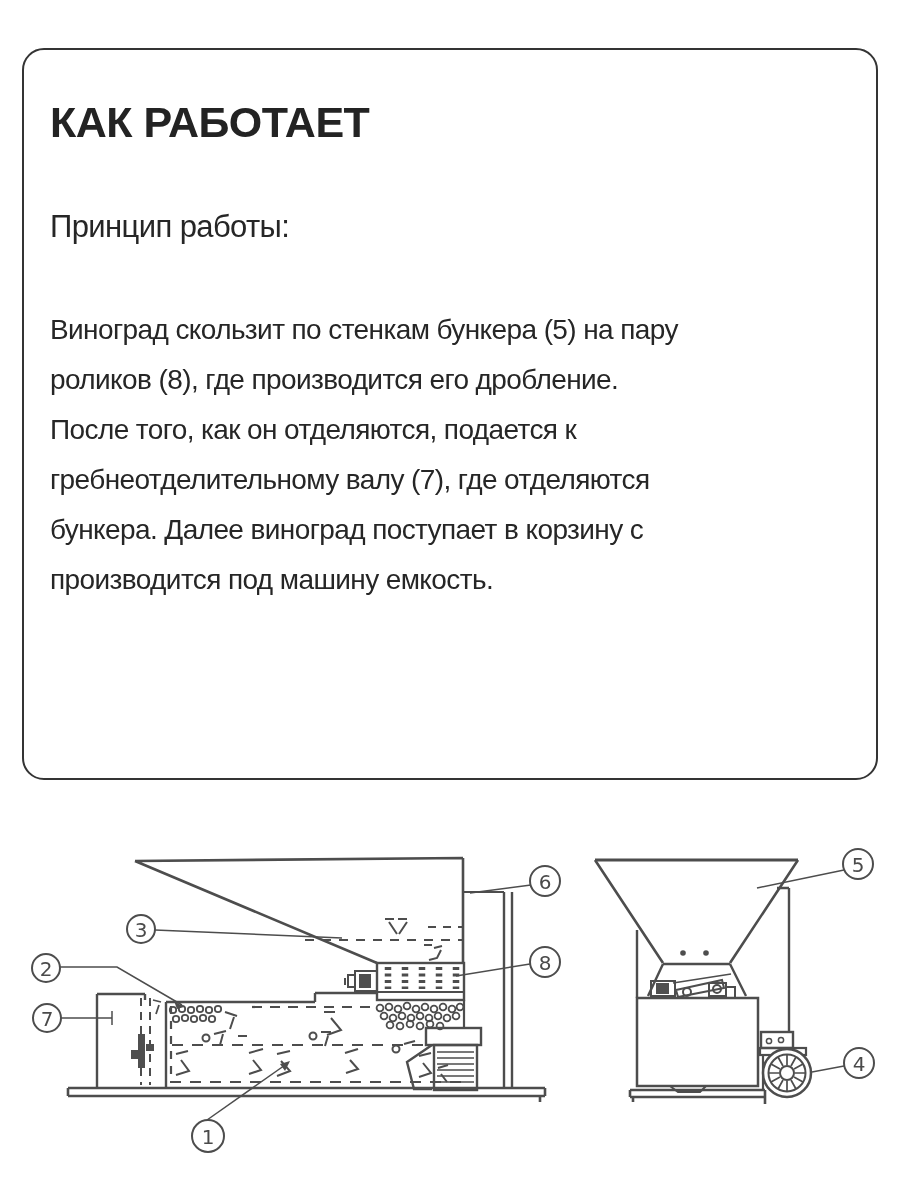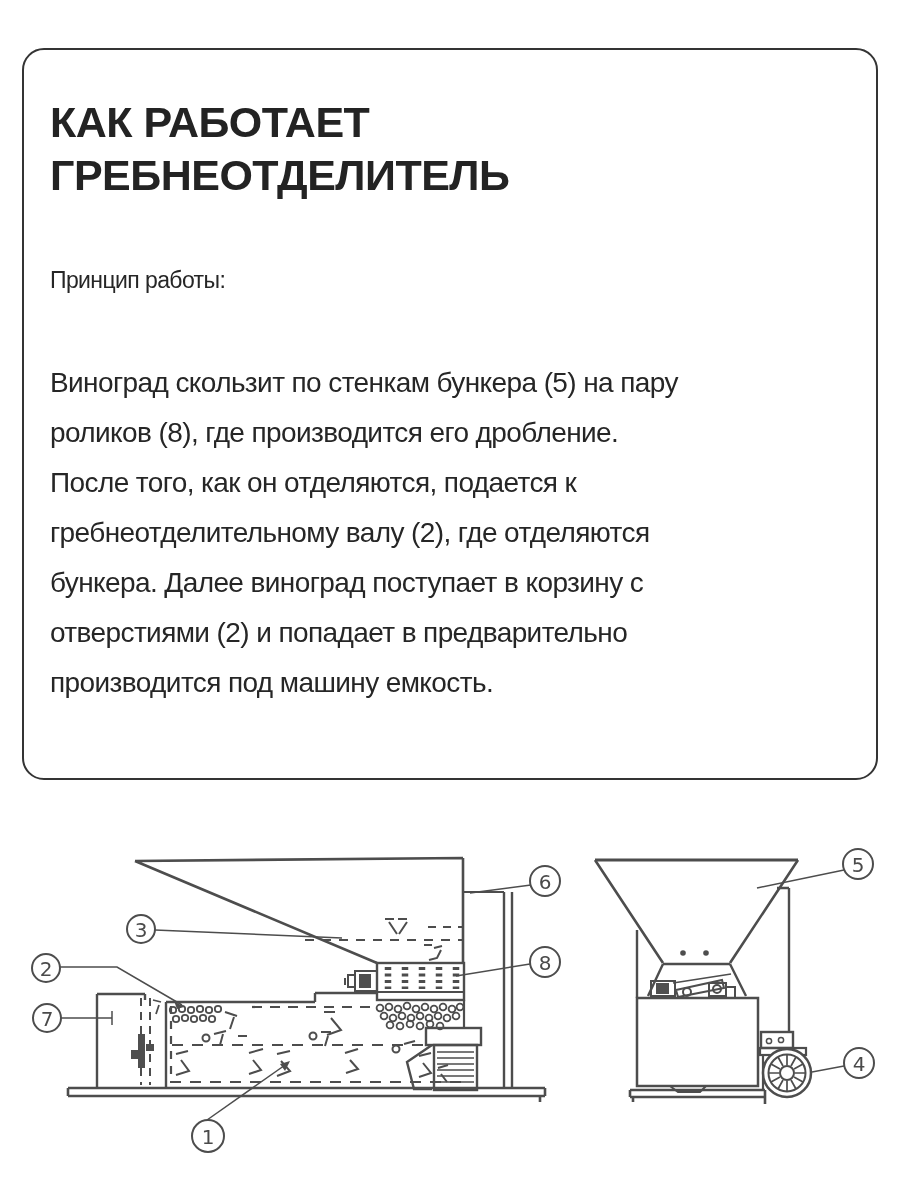--- a/index.html
+++ b/index.html
@@ -2,43 +2,41 @@
 <html><head>
 <meta charset="utf-8">
 <style>
   html,body{margin:0;padding:0;background:#ffffff;}
   .page{position:relative;width:900px;height:1200px;background:#ffffff;overflow:hidden;
         font-family:"Liberation Sans",sans-serif;}
   .card{position:absolute;left:22px;top:48px;width:856px;height:732px;box-sizing:border-box;
         border:2px solid #343434;border-radius:22px;background:#ffffff;
         padding:46px 26px 0 26px;}
   .title{font-size:43px;line-height:53px;font-weight:bold;color:#232323;letter-spacing:-0.5px;margin:0;}
-  .subtitle{margin-top:56px;font-size:23px;line-height:44px;color:#262626;letter-spacing:-0.6px;}
+  .subtitle{margin-top:56px;font-size:31px;line-height:44px;color:#262626;letter-spacing:-0.6px;}
   .body-par{margin-top:56px;font-size:28px;line-height:50px;color:#262626;letter-spacing:-0.6px;}
   .diagram-svg{position:absolute;left:0;top:810px;}
   svg text.callout-digit{font-family:"DejaVu Sans",sans-serif;font-size:20px;fill:#4a4a4a;}
 </style>
 </head>
 <body>
 
 <div class="page">
 
   <div class="card">
     <h1 class="title">
       <div>КАК РАБОТАЕТ</div>
-      <div>ГРЕБНЕОТДЕЛИТЕЛЬ</div>
     </h1>
     <div class="subtitle">Принцип работы:</div>
     <div class="body-par">
       <div>Виноград скользит по стенкам бункера (5) на пару</div>
       <div>роликов (8), где производится его дробление.</div>
       <div>После того, как он отделяются, подается к</div>
-      <div>гребнеотделительному валу (2), где отделяются</div>
+      <div>гребнеотделительному валу (7), где отделяются</div>
       <div>бункера. Далее виноград поступает в корзину с</div>
-      <div>отверстиями (2) и попадает в предварительно</div>
       <div>производится под машину емкость.</div>
     </div>
   </div>
 
   <svg class="diagram-svg" width="900" height="390" viewBox="0 810 900 390" fill="none" stroke="#4d4d4d" stroke-width="2.4">
 
     <g>
 
       <g>
         <path d="M135,861 L463,858 M463,858 L463,963 M135,861 L377,963" stroke-width="2.6"></path>

